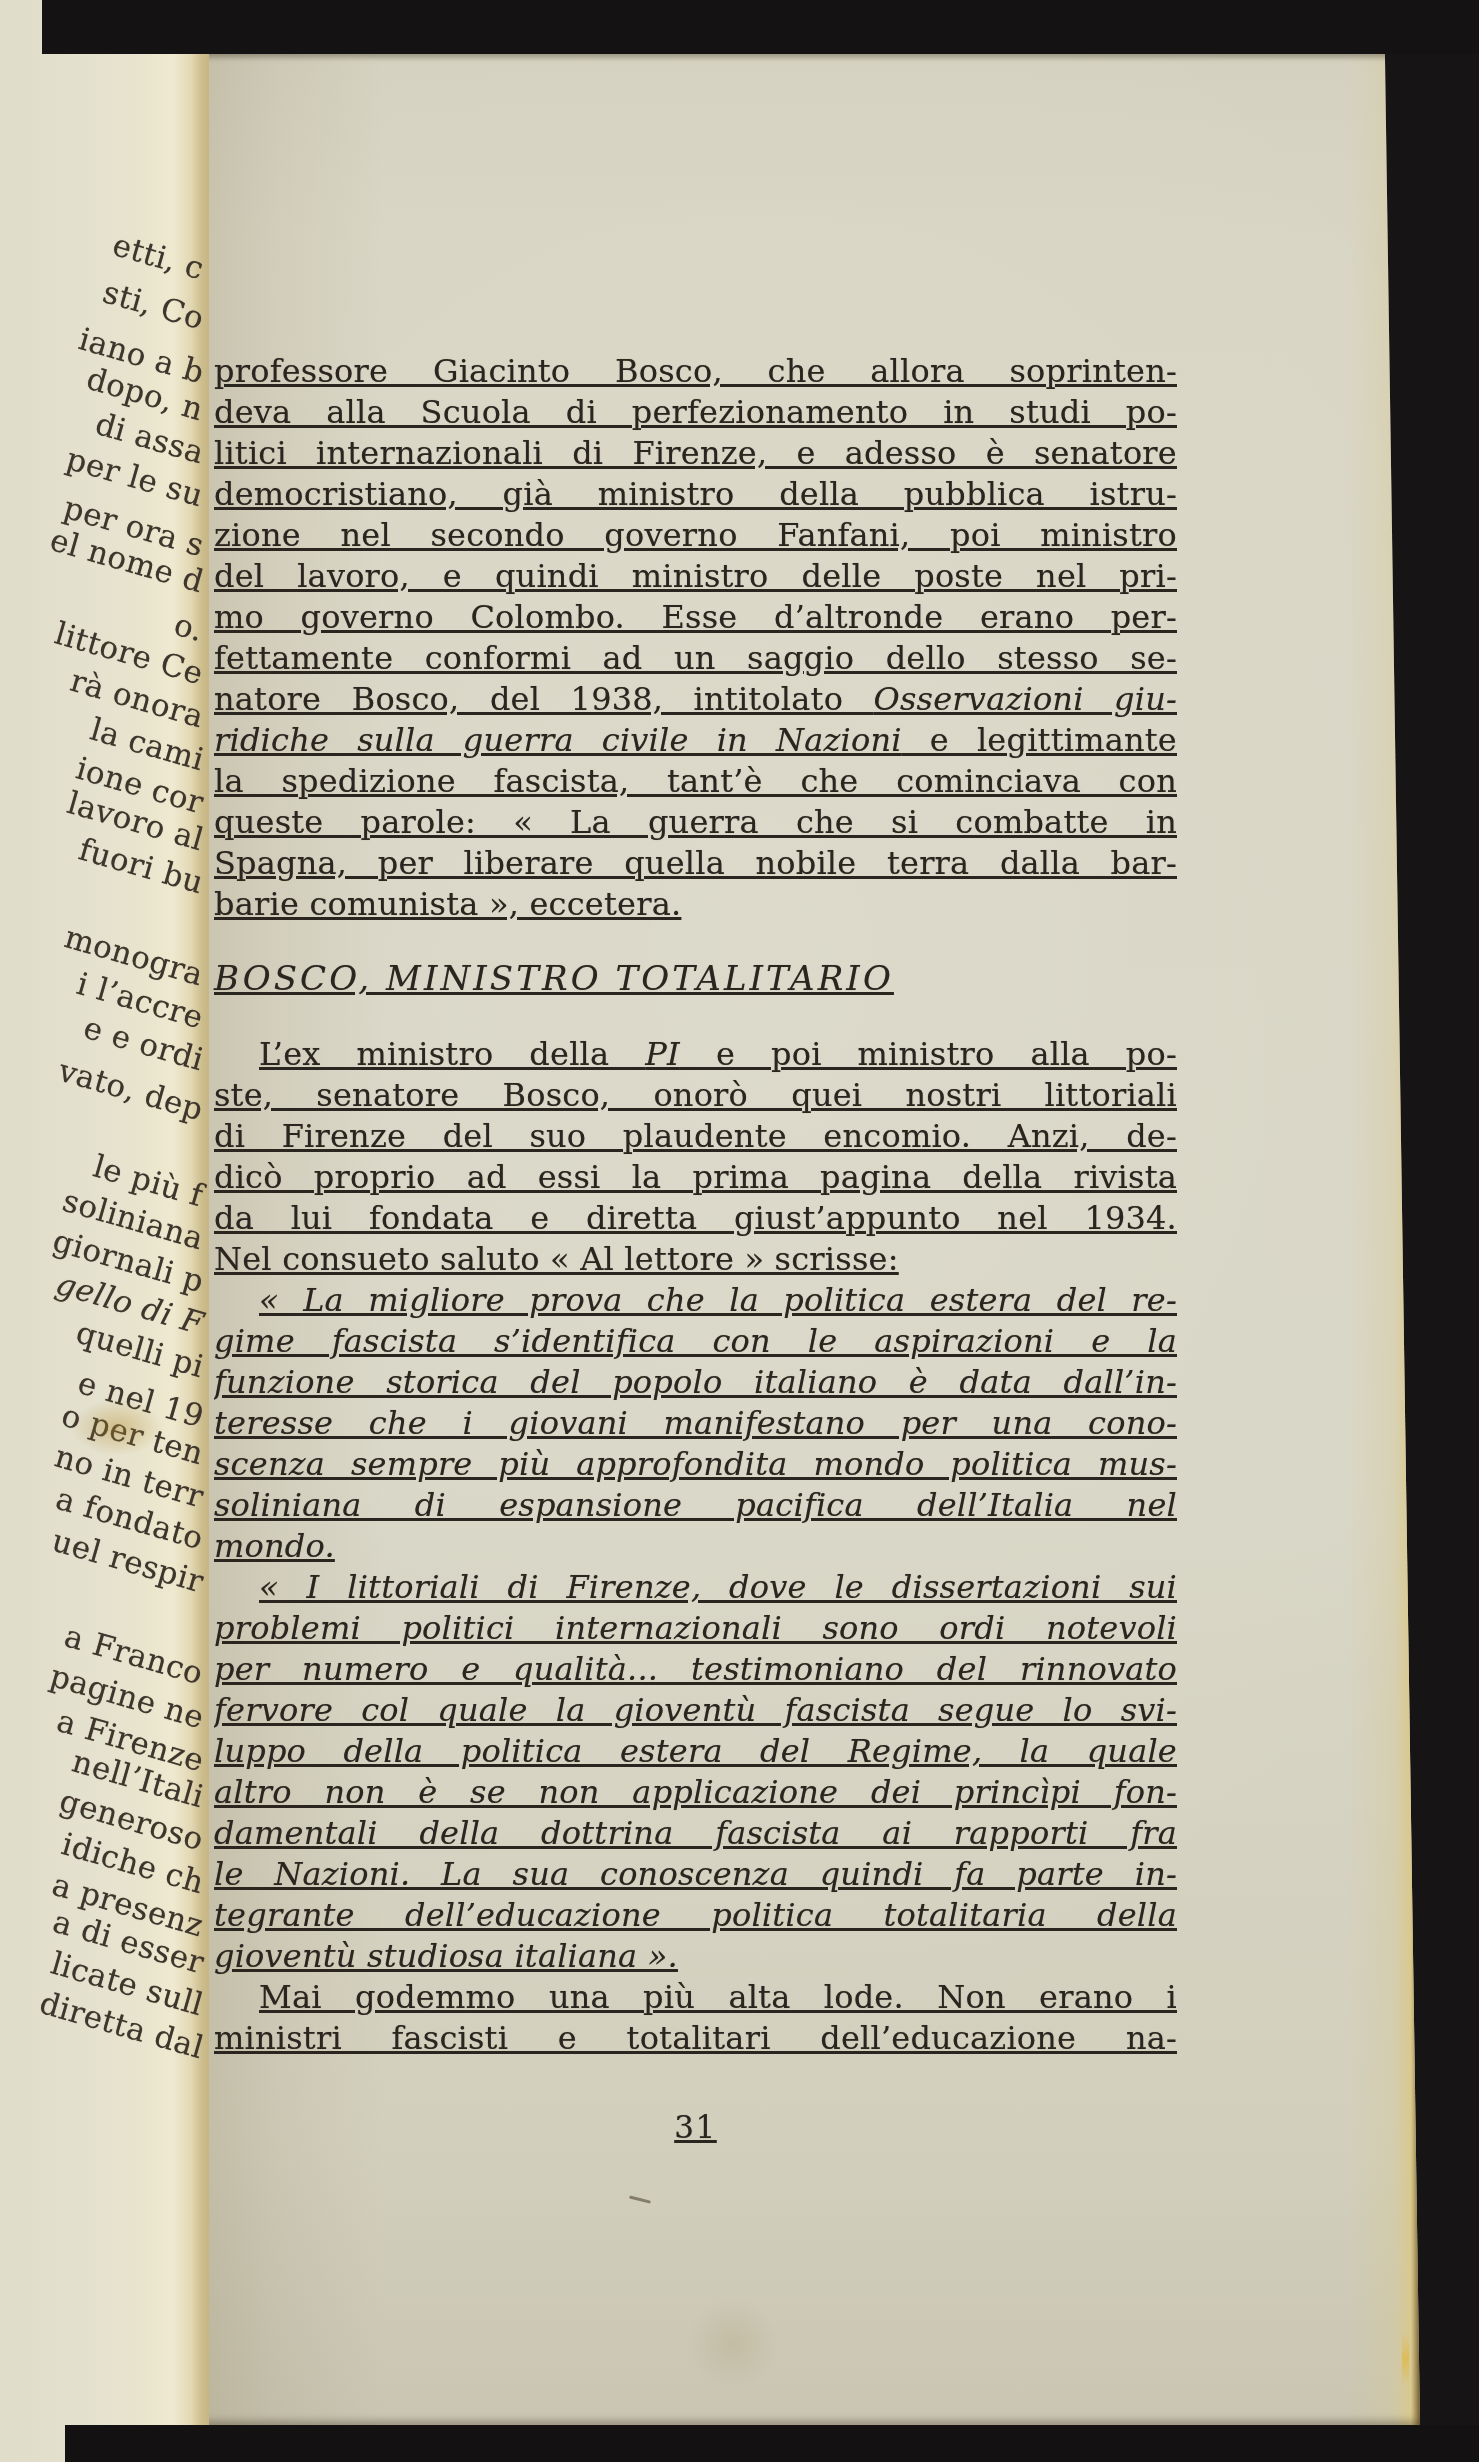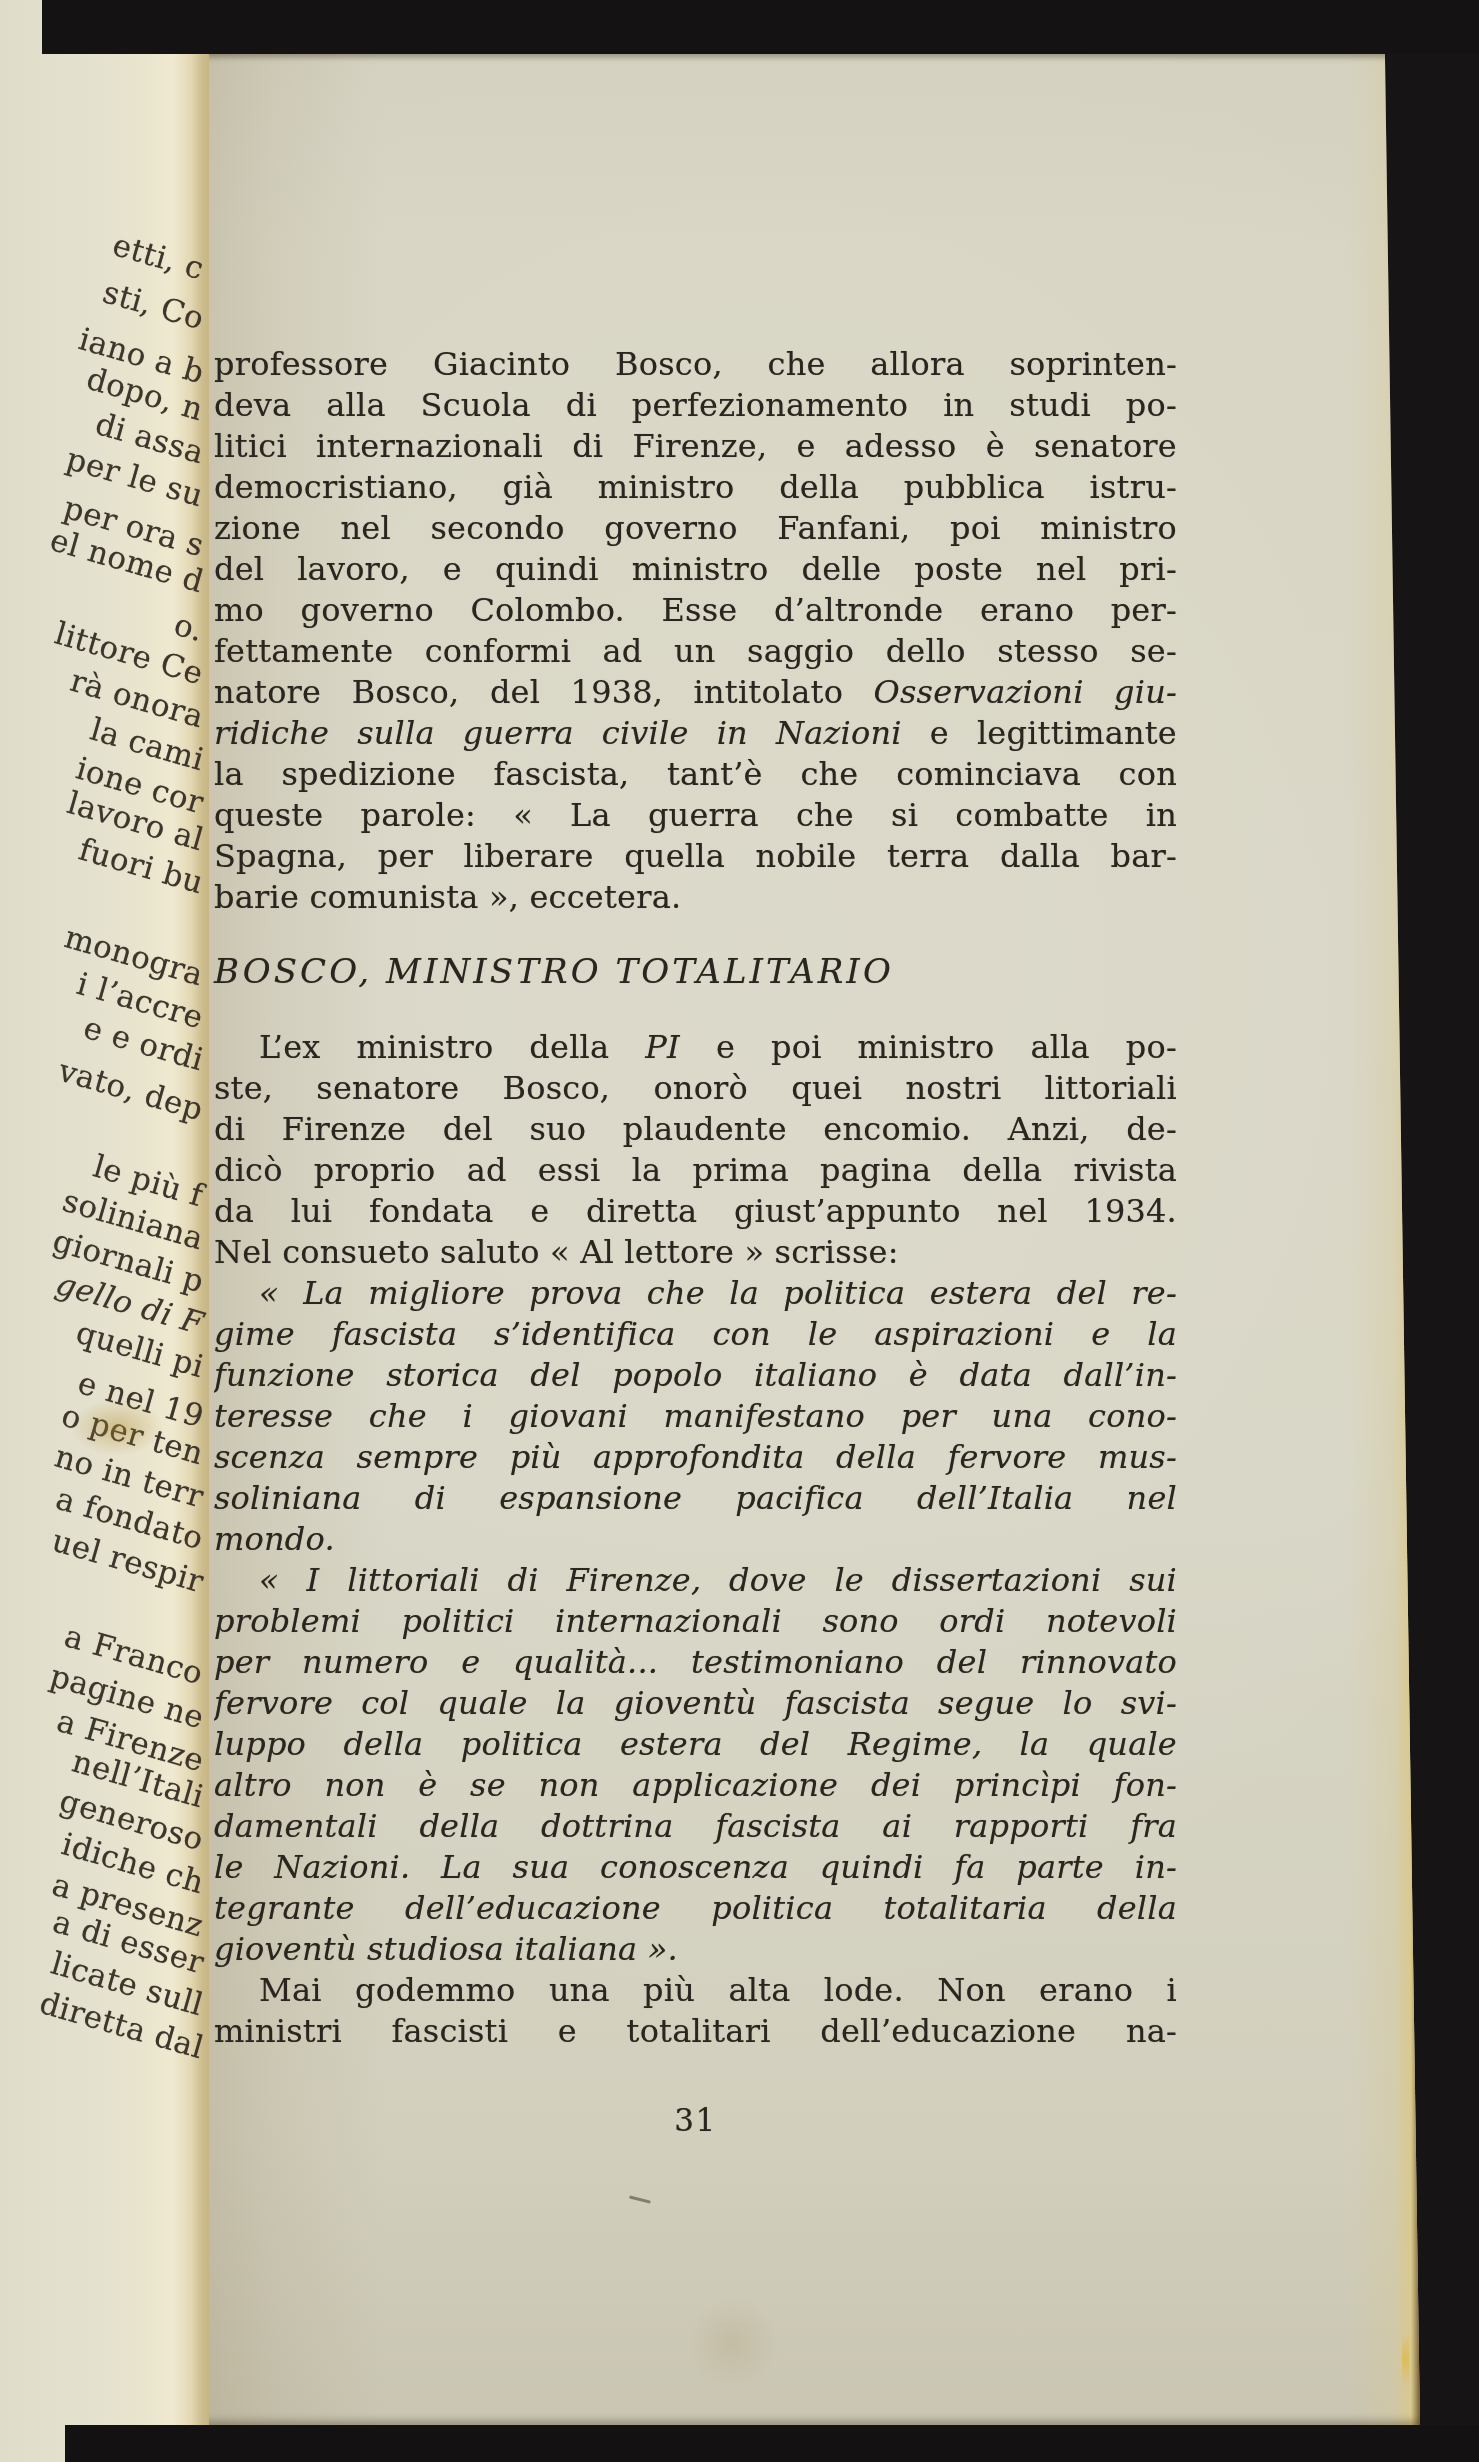--- a/index.html
+++ b/index.html
@@ -28,23 +28,24 @@
     background:
       radial-gradient(90% 65% at 52% 38%, rgba(255,255,250,.10), rgba(255,255,250,0) 75%),
       linear-gradient(90deg, rgba(125,103,55,.38) 0px, rgba(122,101,55,.20) 131px, rgba(120,100,55,.08) 231px, rgba(0,0,0,0) 339px),
       linear-gradient(270deg, #8a7340 0px, #d9c98f 9.2px, rgba(214,200,150,.40) 26px, rgba(214,200,150,0) 73px),
       linear-gradient(180deg, #d4d1c0 0%, #d8d5c4 8%, #d8d6c6 60%, #d2cfbd 88%, #c9c5b2 100%);
     clip-path:polygon(0 0, 97.45% 0, 100% 100%, 0 100%);
     box-shadow:inset 0 3.8px 5.4px rgba(55,45,25,.35), inset 0 -5.4px 7px rgba(55,45,25,.32);
   }
   
   #text-block{
-    position:absolute;left:169px;top:290px;width:963px;
+    position:absolute;left:169px;top:297px;width:963px;
     color:var(--ink,#2b251f);font-size:32px;
     text-shadow:0 0 0.8px rgba(43,37,31,.4);
+    text-decoration:underline;
   }
   .line{
     height:41px;line-height:41px;overflow:hidden;
     text-align:justify;letter-spacing:0.2px;
   }
   .line::after{content:"";display:inline-block;width:100%;height:0;}
   .line.noj{text-align:left;}
   .line.noj::after{content:none;}
   .line.ind{text-indent:45px;}
   .it{font-style:italic;}
@@ -98,21 +99,21 @@
           <div class="line"><span>di Firenze del suo plaudente encomio. Anzi, de-</span></div>
           <div class="line"><span>dicò proprio ad essi la prima pagina della rivista</span></div>
           <div class="line"><span>da lui fondata e diretta giust’appunto nel 1934.</span></div>
           <div class="line noj"><span>Nel consueto saluto « Al lettore » scrisse:</span></div>
         </div>
         <div>
           <div class="line ind it"><span>« La migliore prova che la politica estera del re-</span></div>
           <div class="line it"><span>gime fascista s’identifica con le aspirazioni e la</span></div>
           <div class="line it"><span>funzione storica del popolo italiano è data dall’in-</span></div>
           <div class="line it"><span>teresse che i giovani manifestano per una cono-</span></div>
-          <div class="line it"><span>scenza sempre più approfondita della fervore mus-</span></div>
+          <div class="line it"><span>scenza sempre più approfondita mondo politica mus-</span></div>
           <div class="line it"><span>soliniana di espansione pacifica dell’Italia nel</span></div>
           <div class="line noj it"><span>mondo.</span></div>
         </div>
         <div>
           <div class="line ind it"><span>« I littoriali di Firenze, dove le dissertazioni sui</span></div>
           <div class="line it"><span>problemi politici internazionali sono ordi notevoli</span></div>
           <div class="line it"><span>per numero e qualità... testimoniano del rinnovato</span></div>
           <div class="line it"><span>fervore col quale la gioventù fascista segue lo svi-</span></div>
           <div class="line it"><span>luppo della politica estera del Regime, la quale</span></div>
           <div class="line it"><span>altro non è se non applicazione dei princìpi fon-</span></div>

